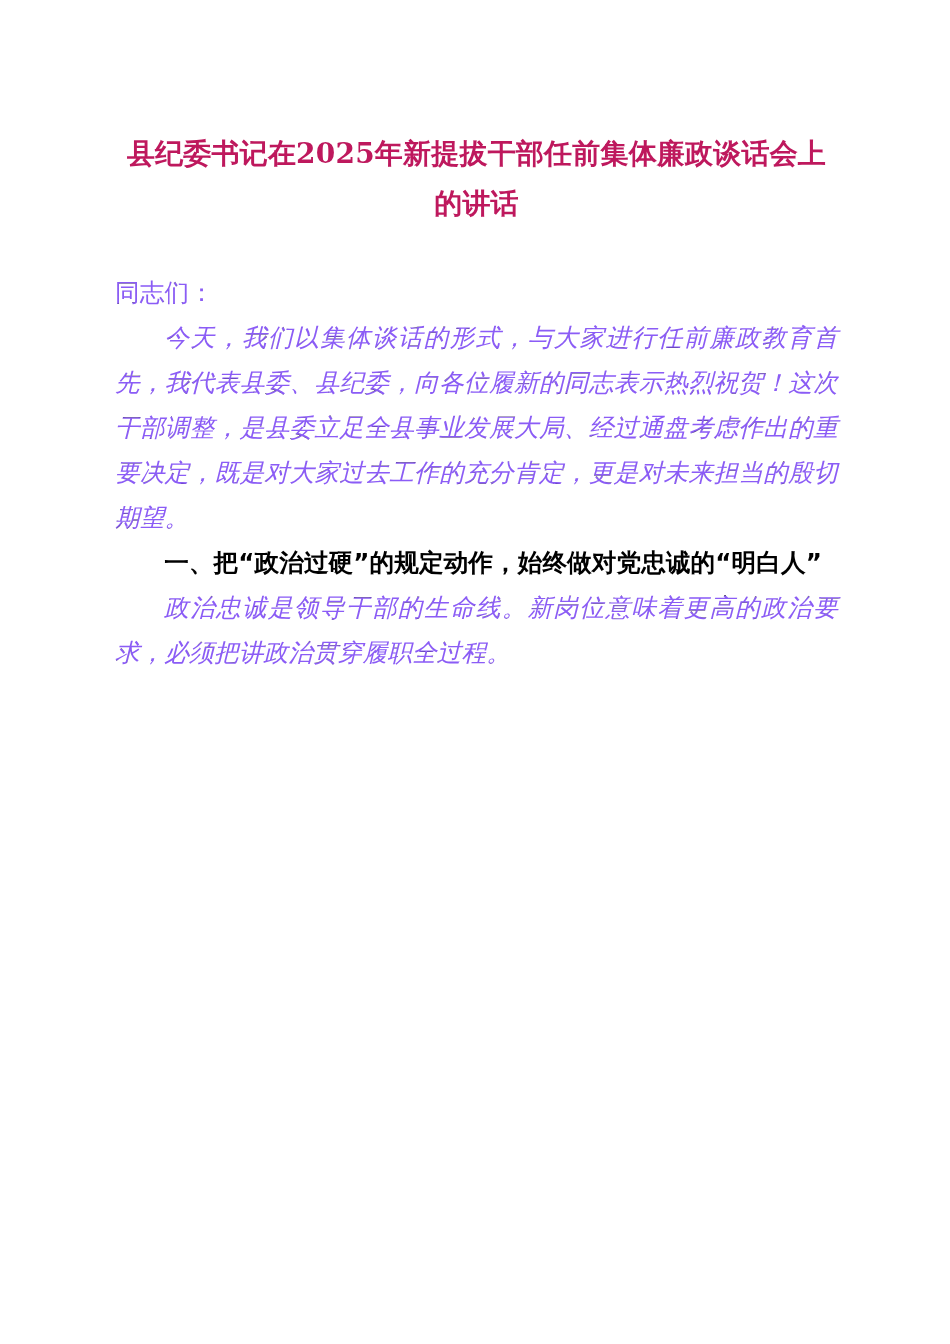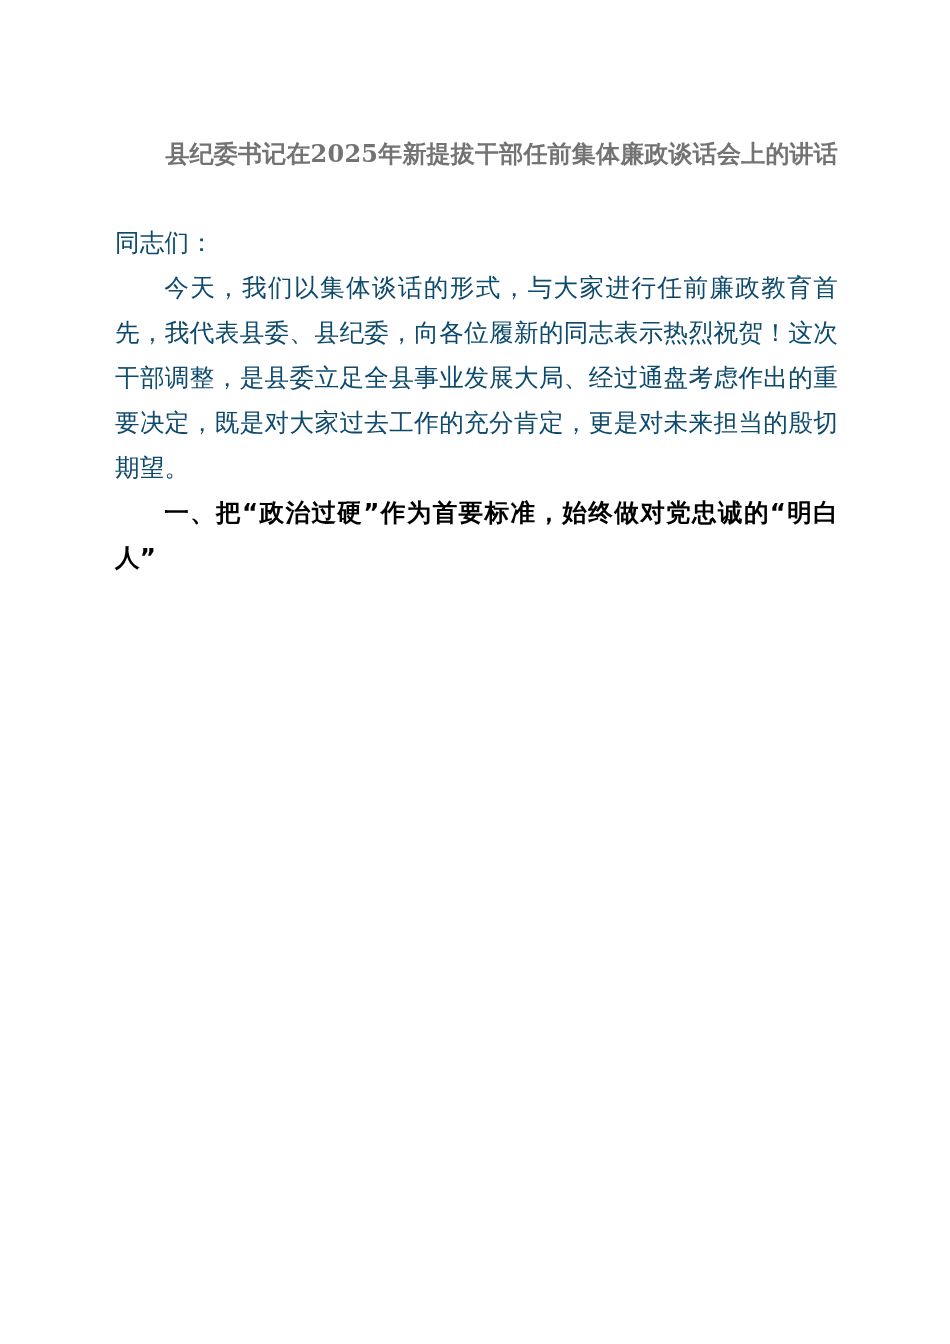--- a/index.html
+++ b/index.html
@@ -31,51 +31,52 @@
     left: 115px;
     top: 0;
     width: 723px;
   }
 
   
   .doc-title {
     margin: 0;
     padding: 0;
     padding-top: 129px;
-    text-align: right;
+    text-align: center;
     font-family: "DejaVu Serif", "Liberation Serif", serif;
     font-weight: bold;
-    font-size: 24px;
+    font-size: 28px;
     line-height: 50px;
     letter-spacing: 0.2px;
-    color: #737373;
+    color: #be185d;
     text-rendering: optimizeLegibility;
   }
 
   
   .body-block {
     padding-top: 41px;
   }
 
   p.para {
     margin: 0;
     padding: 0;
     font-family: "DejaVu Serif", "Liberation Serif", serif;
     font-size: 24.6px;
     line-height: 45px;
-    color: #0c4a6e;
+    color: #8b5cf6;
     text-align: justify;
     text-justify: inter-character;
     letter-spacing: 0.15px;
     word-break: break-all;
     -webkit-text-stroke: 0.01px #111111;
   }
 
   p.para.indent {
     text-indent: 2em;
+    font-style: italic;
   }
 
   
   p.para.salutation {
     text-indent: 0;
   }
 
   
   p.section-heading {
     margin: 0;
@@ -105,19 +106,20 @@
 
     <h1 class="doc-title">县纪委书记在2025年新提拔干部任前集体廉政谈话会上的讲话</h1>
 
     <div class="body-block">
 
       <p class="para salutation">同志们：</p>
 
       <p class="para indent">今天，我们以集体谈话的形式，与大家进行任前廉政教育首先，我代表县委、县纪委，向各位履新的同志表示热烈祝贺！这次干部调整，是县委立足全县事业发展大局、经过通盘考虑作出的重要决定，既是对大家过去工作的充分肯定，更是对未来担当的殷切期望。</p>
 
 
-      <p class="section-heading">一、把“政治过硬”作为首要标准，始终做对党忠诚的“明白人”</p>
+      <p class="section-heading">一、把“政治过硬”的规定动作，始终做对党忠诚的“明白人”</p>
 
+      <p class="para indent">政治忠诚是领导干部的生命线。新岗位意味着更高的政治要求，必须把讲政治贯穿履职全过程。</p>
 
 
     </div>
   </div>
 </div>
 
 </body></html>

